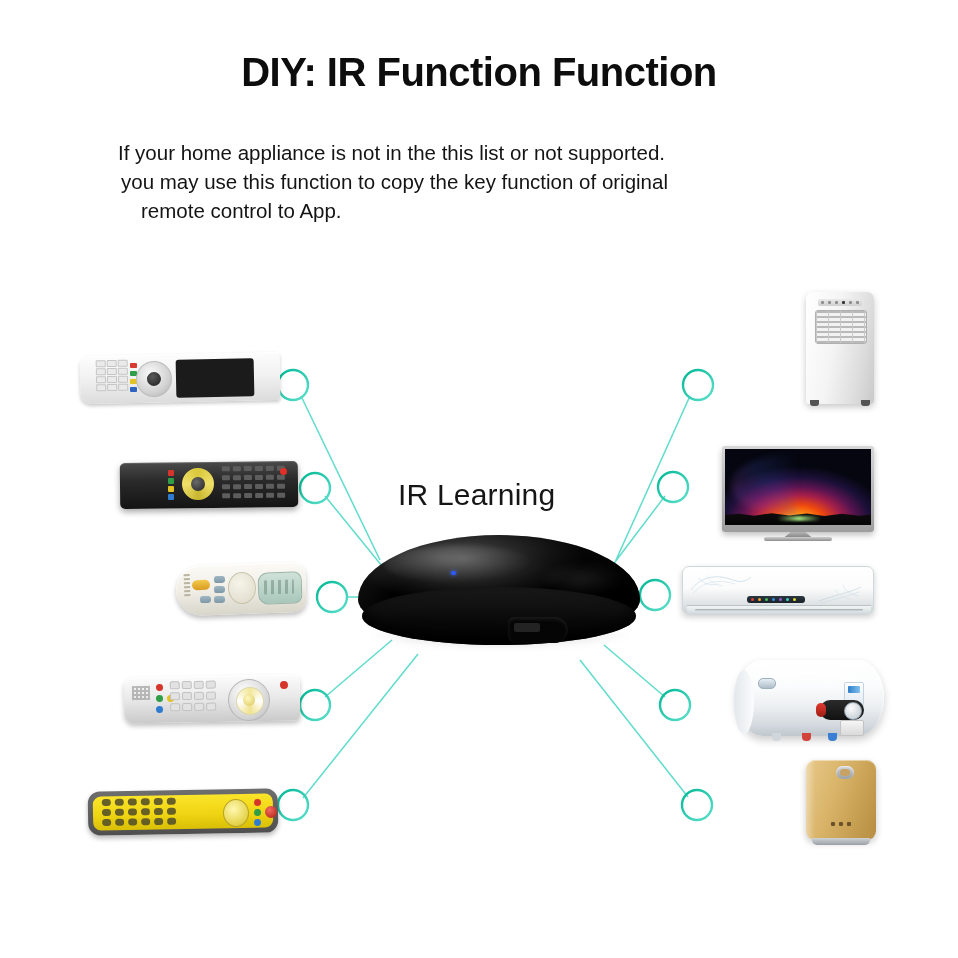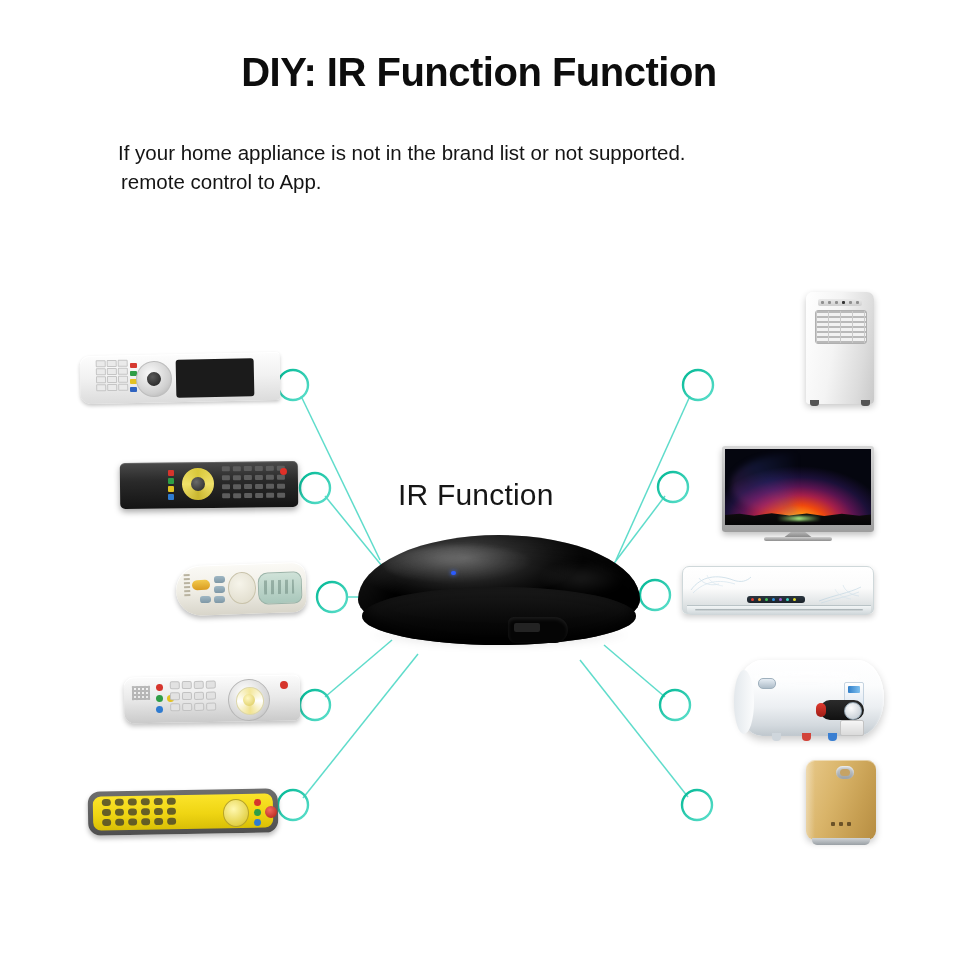--- a/index.html
+++ b/index.html
@@ -21,21 +21,21 @@
     font-family:"Liberation Sans", sans-serif;
   }
   .subtitle{
     position:absolute;left:118px;top:138px;width:760px;
     font-size:20.5px;line-height:29px;
     color:#141414;
     font-family:"Liberation Sans", sans-serif;
   }
   .subtitle div{white-space:nowrap;}
   .subtitle div:nth-child(2){margin-left:3px;}
-  .subtitle div:nth-child(3){margin-left:2px;font-style:italic;}
+  .subtitle div:nth-child(3){margin-left:23px;}
 
   
   #wires{position:absolute;left:0;top:0;width:958px;height:958px;pointer-events:none;}
 
   
   .center-label{
     position:absolute;left:398px;top:478px;
     font-size:30px;color:#161616;letter-spacing:0.2px;
     font-family:"Liberation Sans", sans-serif;
     white-space:nowrap;
@@ -404,21 +404,22 @@
   }
 </style>
 </head>
 <body>
 
 <div id="stage">
 
   <div class="page-title">DIY: IR Function Function</div>
 
   <div class="subtitle">
-    <div>If your home appliance is not in the brand list or not supported.</div>
+    <div>If your home appliance is not in the this list or not supported.</div>
+    <div>you may use this function to copy the key function of original</div>
     <div>remote control to App.</div>
   </div>
 
   <svg id="wires" viewBox="0 0 958 958">
     <defs>
       <linearGradient id="ringgrad" x1="0" y1="0" x2="1" y2="1">
         <stop offset="0%" stop-color="#00b894"></stop>
         <stop offset="100%" stop-color="#5fe0cd"></stop>
       </linearGradient>
     </defs>
@@ -443,21 +444,21 @@
       <circle cx="315" cy="705" r="15"></circle>
       <circle cx="293" cy="805" r="15"></circle>
       <circle cx="698" cy="385" r="15"></circle>
       <circle cx="673" cy="487" r="15"></circle>
       <circle cx="655" cy="595" r="15"></circle>
       <circle cx="675" cy="705" r="15"></circle>
       <circle cx="697" cy="805" r="15"></circle>
     </g>
   </svg>
 
-  <div class="center-label">IR Function</div>
+  <div class="center-label">IR Learning</div>
 
   <div class="hub">
     <div class="hub-shadow"></div>
     <div class="hub-body">
       <div class="hub-gloss"></div>
       <div class="hub-gloss2"></div>
       <div class="hub-led"></div>
     </div>
     <div class="hub-rim"></div>
     <div class="hub-port">

